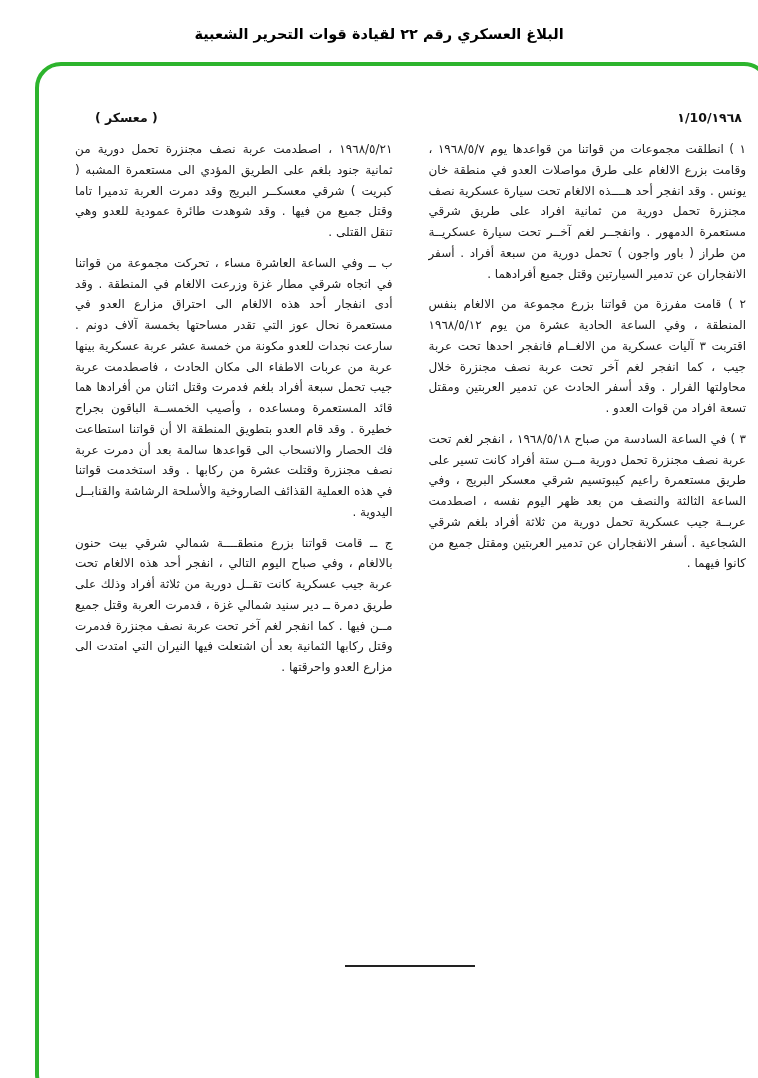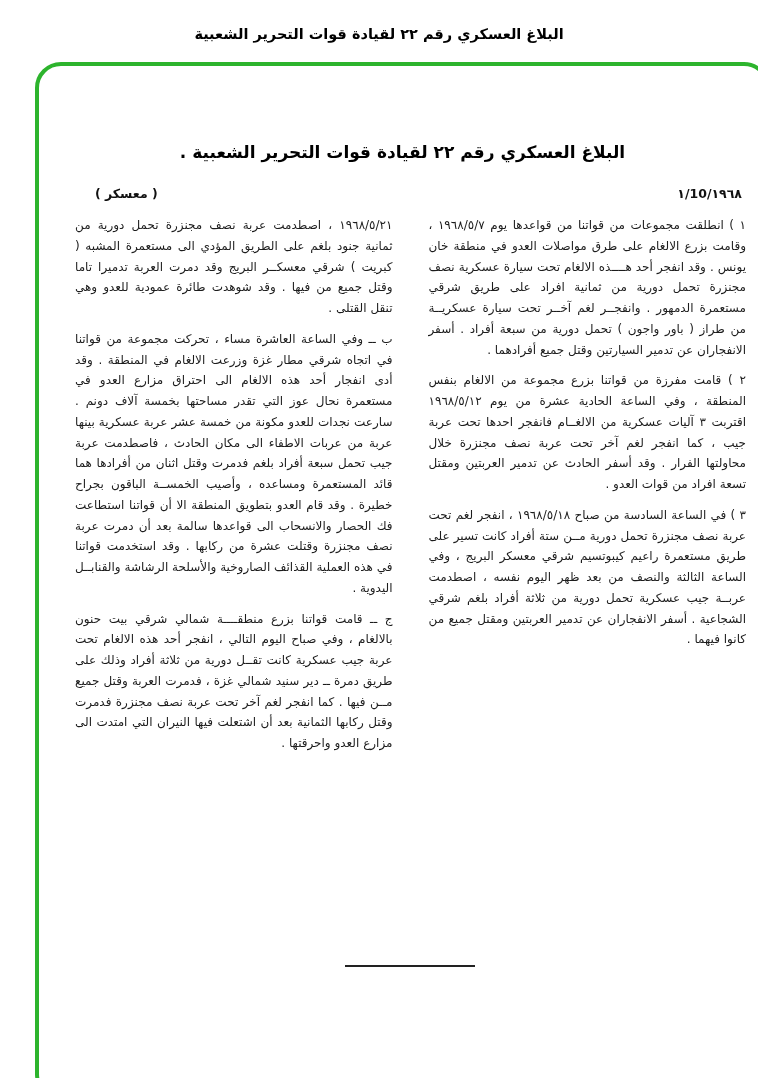--- a/index.html
+++ b/index.html
@@ -84,21 +84,20 @@
 <body>
 
 <div class="page">
 
   <div class="page-header">
     <div class="ph-title">البلاغ العسكري رقم ٢٢ لقيادة قوات التحرير الشعبية</div>
   </div>
 
   <div class="doc-frame">
 
-    <div class="doc-title">البلاغ العسكري رقم ٢٢ لقيادة قوات التحرير الشعبية .</div>
 
     <div class="date-row">
       <span class="doc-date">١٩٦٨/10/١</span>
       <span class="pub-note">( معسكر )</span>
     </div>
 
     <div class="columns">
 
       <div class="col col-right">
         <p>١ ) انطلقت مجموعات من قواتنا من قواعدها يوم ١٩٦٨/٥/٧ ، وقامت بزرع الالغام على طرق مواصلات العدو في منطقة خان يونس . وقد انفجر أحد هــــذه الالغام تحت سيارة عسكرية نصف مجنزرة تحمل دورية من ثمانية افراد على طريق شرقي مستعمرة الدمهور . وانفجــر لغم آخــر تحت سيارة عسكريــة من طراز ( باور واجون ) تحمل دورية من سبعة أفراد . أسفر الانفجاران عن تدمير السيارتين وقتل جميع أفرادهما .</p>

